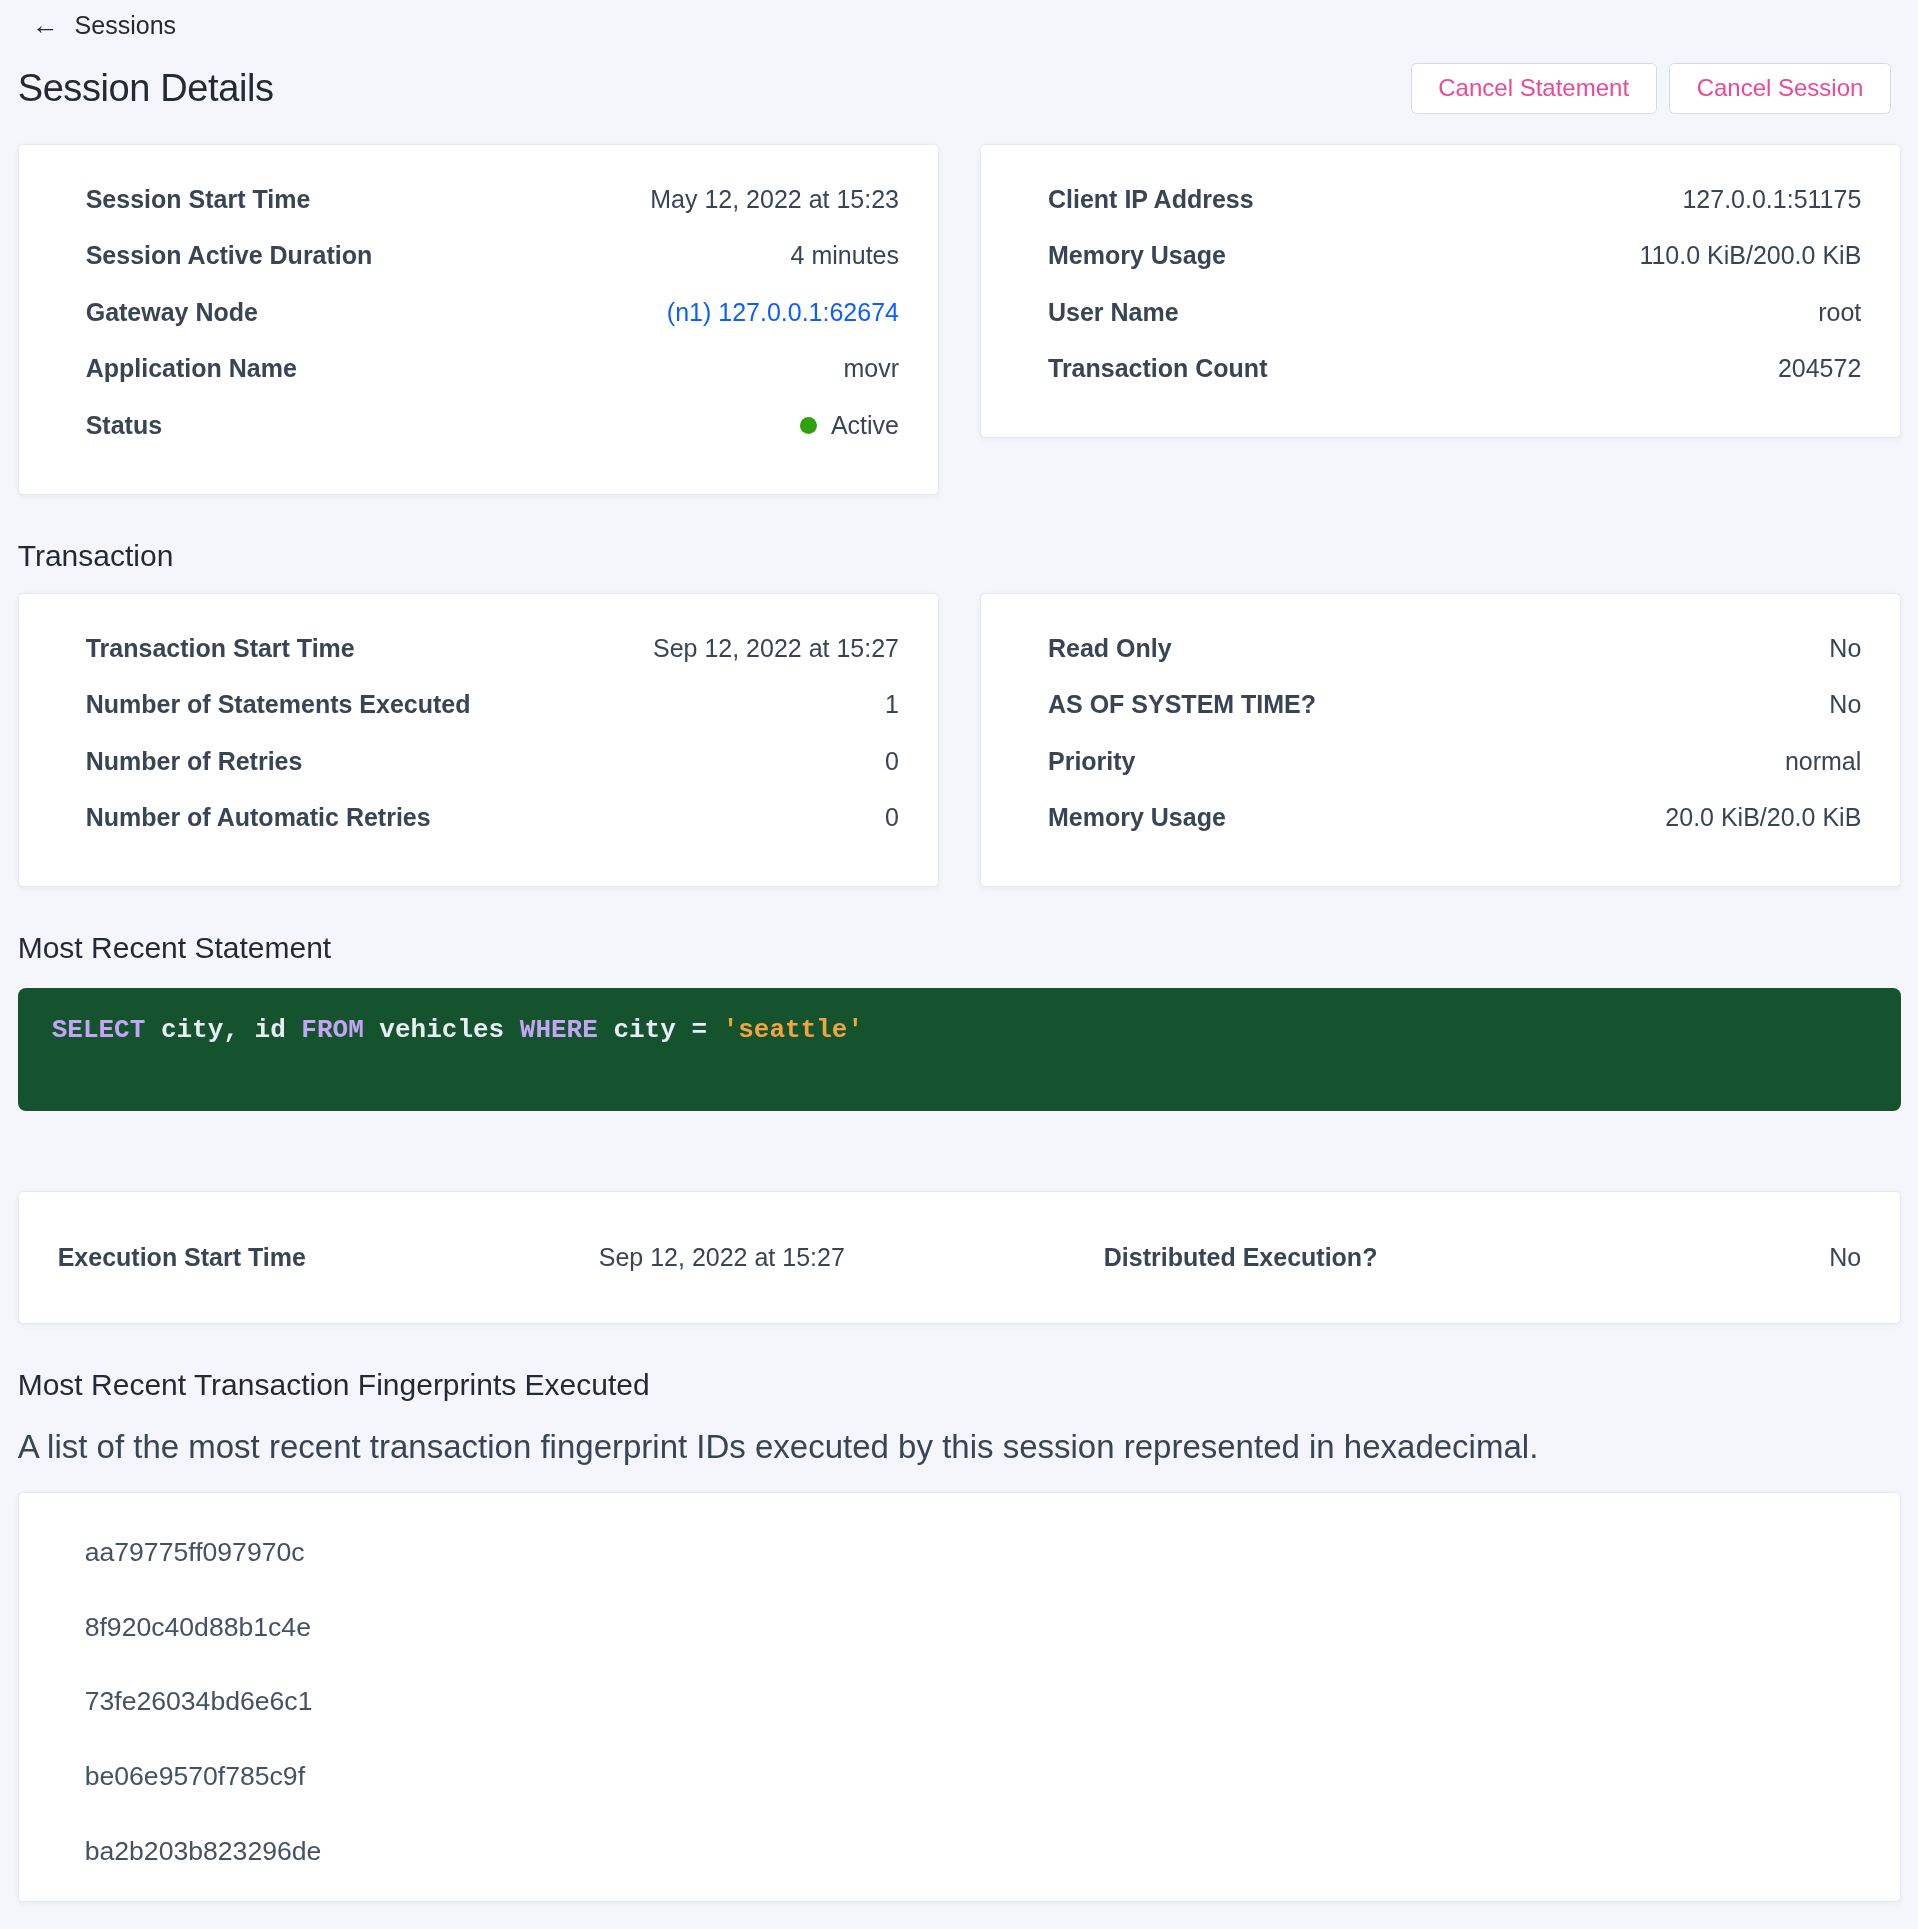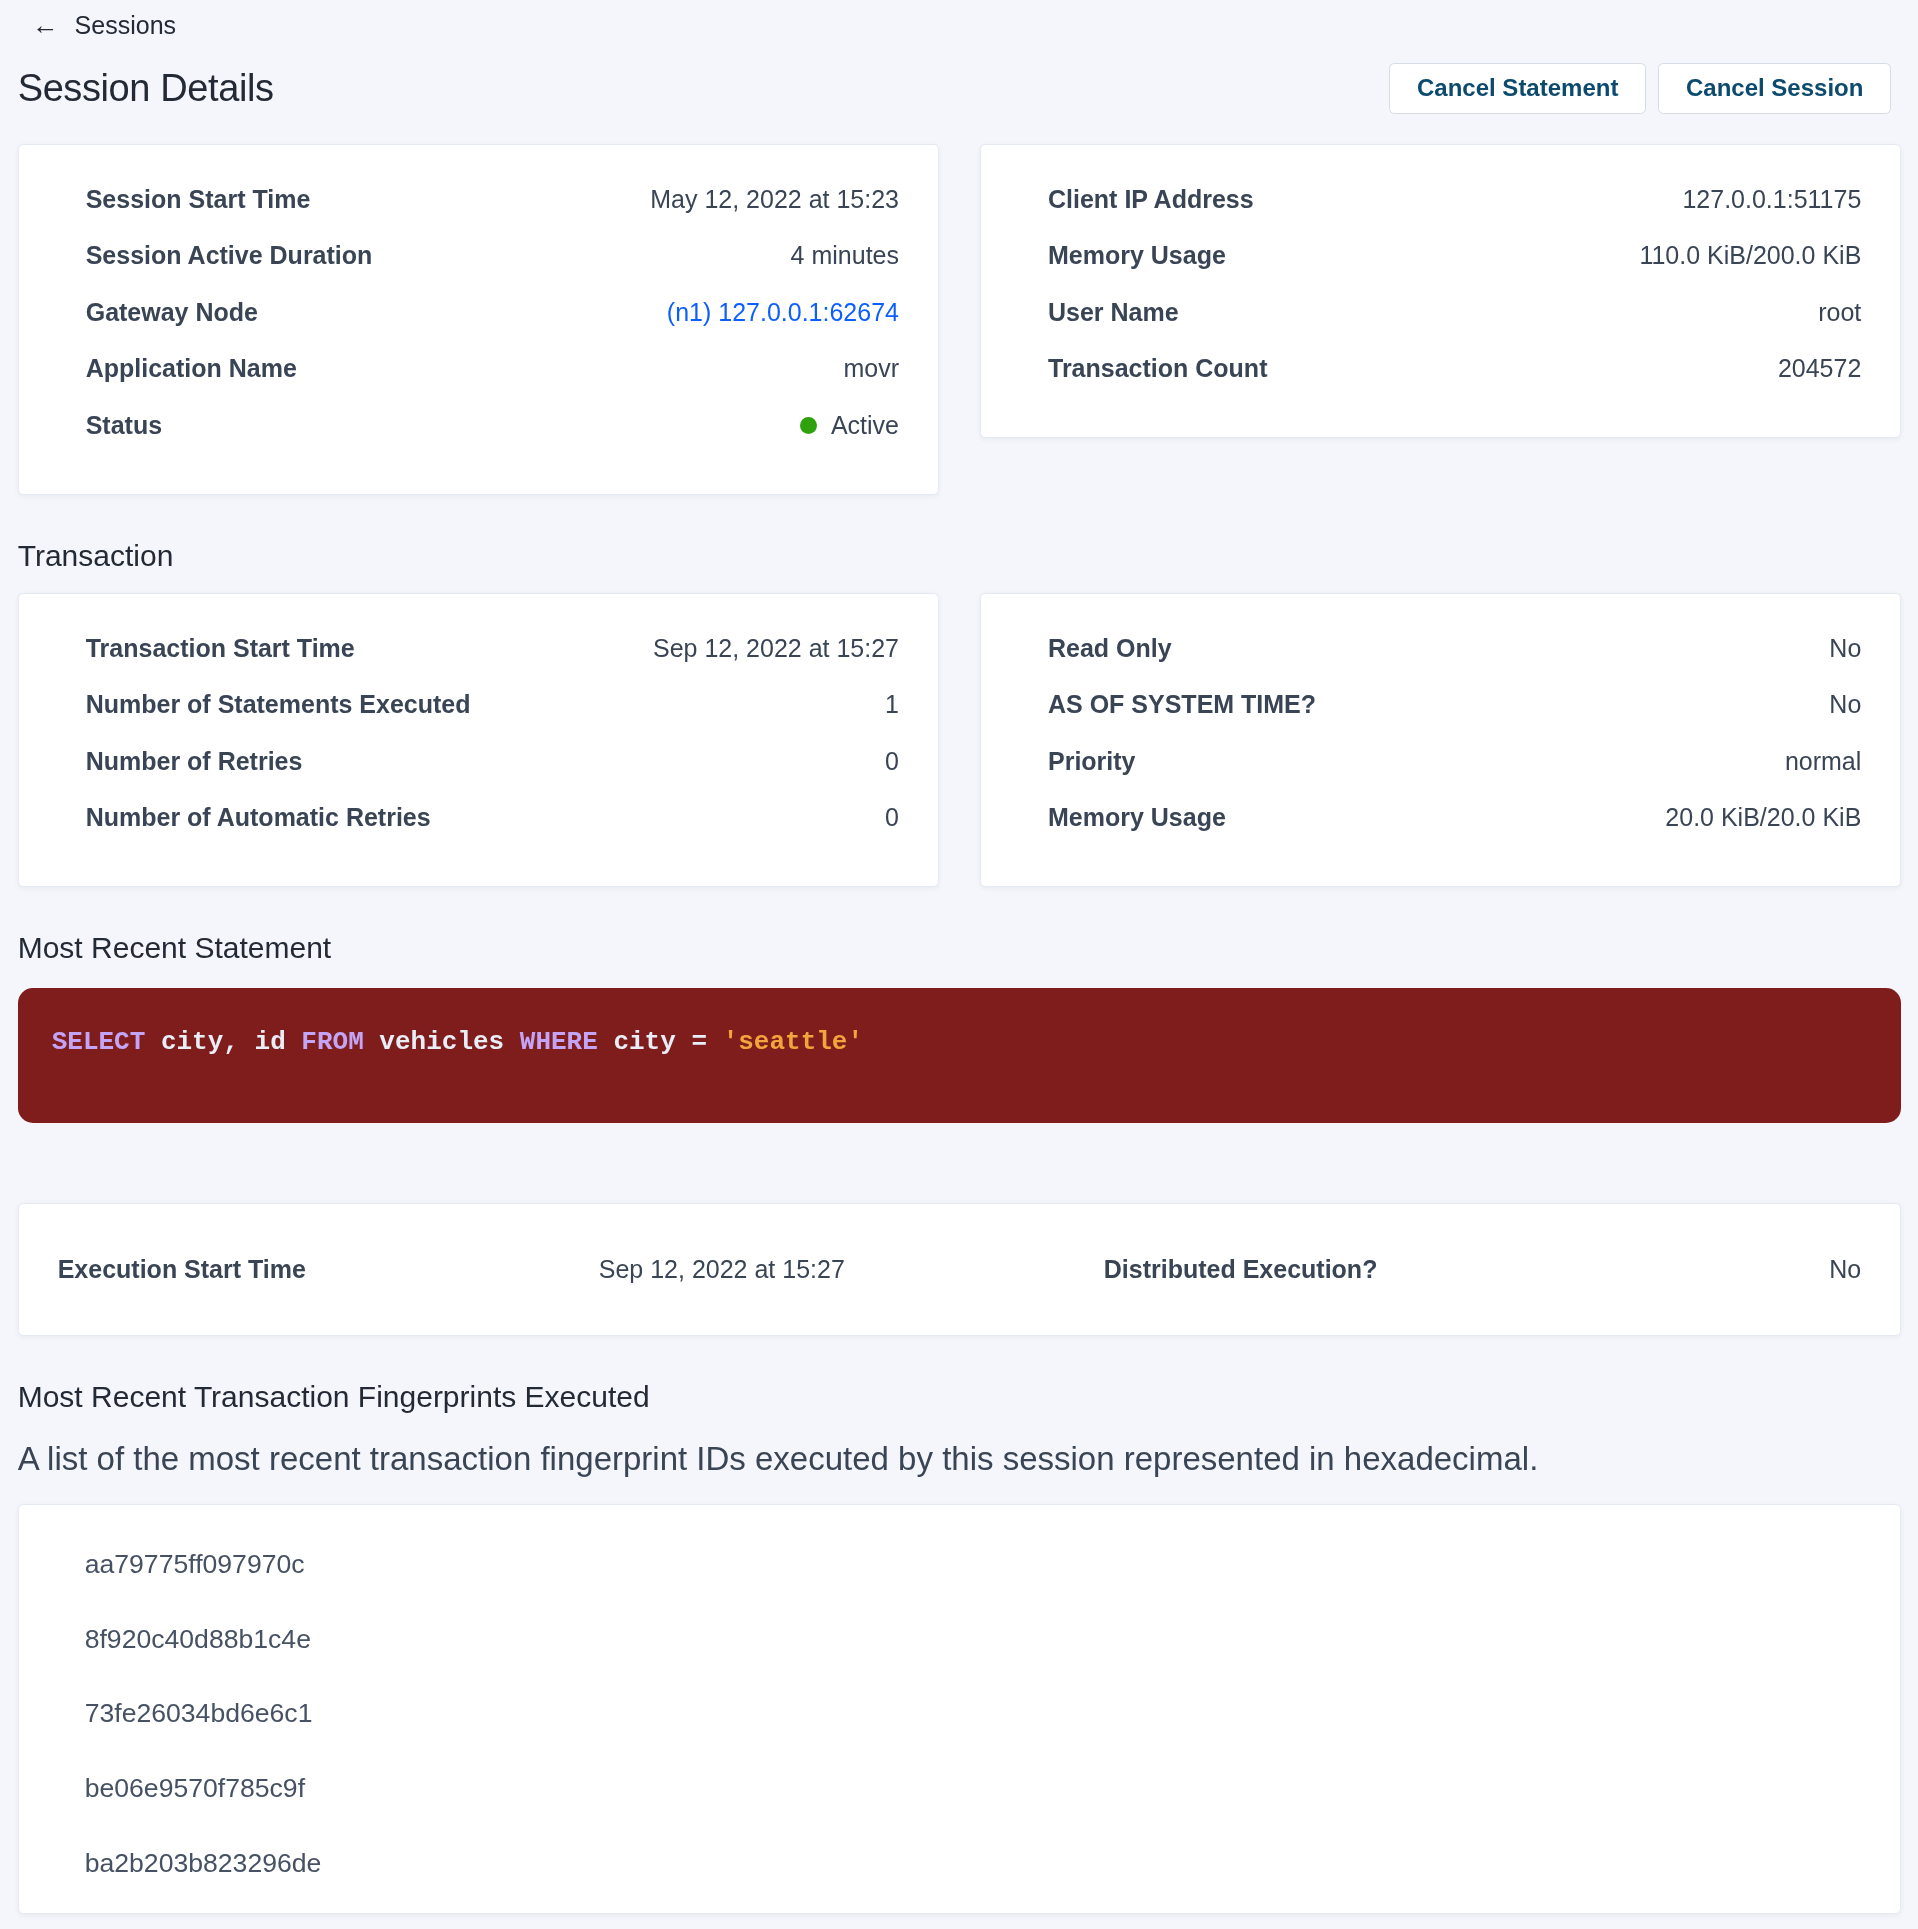--- a/index.html
+++ b/index.html
@@ -23,21 +23,21 @@
   
   .header-row {
     display: flex; justify-content: space-between; align-items: center;
     padding: 23px 28px 0 17.7px;
   }
   .page-title { font-size: 38px; font-weight: normal; color: #242a35; letter-spacing: -0.4px; }
   .header-actions { display: flex; gap: 12.4px; }
   .btn {
     background: #ffffff; border: 0.9px solid #d6dce6; border-radius: 5.3px;
     height: 51px; padding: 0 26.6px; font-family: "Liberation Sans", sans-serif;
-    font-size: 24px; font-weight: bold; color: #0c4a6e; cursor: pointer;
+    font-size: 24px; font-weight: normal; color: #ec4899; cursor: pointer;
   }
 
   
   .cards-grid {
     display: grid; grid-template-columns: 1fr 1fr; column-gap: 41px;
     margin: 30px 17.7px 0 17.7px; align-items: start;
   }
   .card {
     background: #ffffff; border: 0.9px solid #e5eaf2; border-radius: 5.3px;
     box-shadow: 0 1.8px 5.3px rgba(24, 38, 66, 0.05);
@@ -59,22 +59,22 @@
     font-size: 30px; font-weight: 400; color: #242a35;
     margin: 44px 17.7px 0 17.7px; line-height: 1.15;
   }
 
   
   .tx-grid { margin-top: 19.5px; }
 
   
   .code-block {
     margin: 23px 17.7px 0 17.7px;
-    background: #7f1d1d; border-radius: 15px;
-    padding: 41px 34px 67px 34px;
+    background: #14532d; border-radius: 8px;
+    padding: 29px 34px 67px 34px;
   }
   .code {
     font-family: "Liberation Mono", monospace;
     font-size: 26px; font-weight: bold; line-height: 26.6px;
     color: #e9eef6; white-space: pre;
   }
   .code .kw { color: #c4a4f4; }
   .code .str { color: #f2a43d; }
 
   

